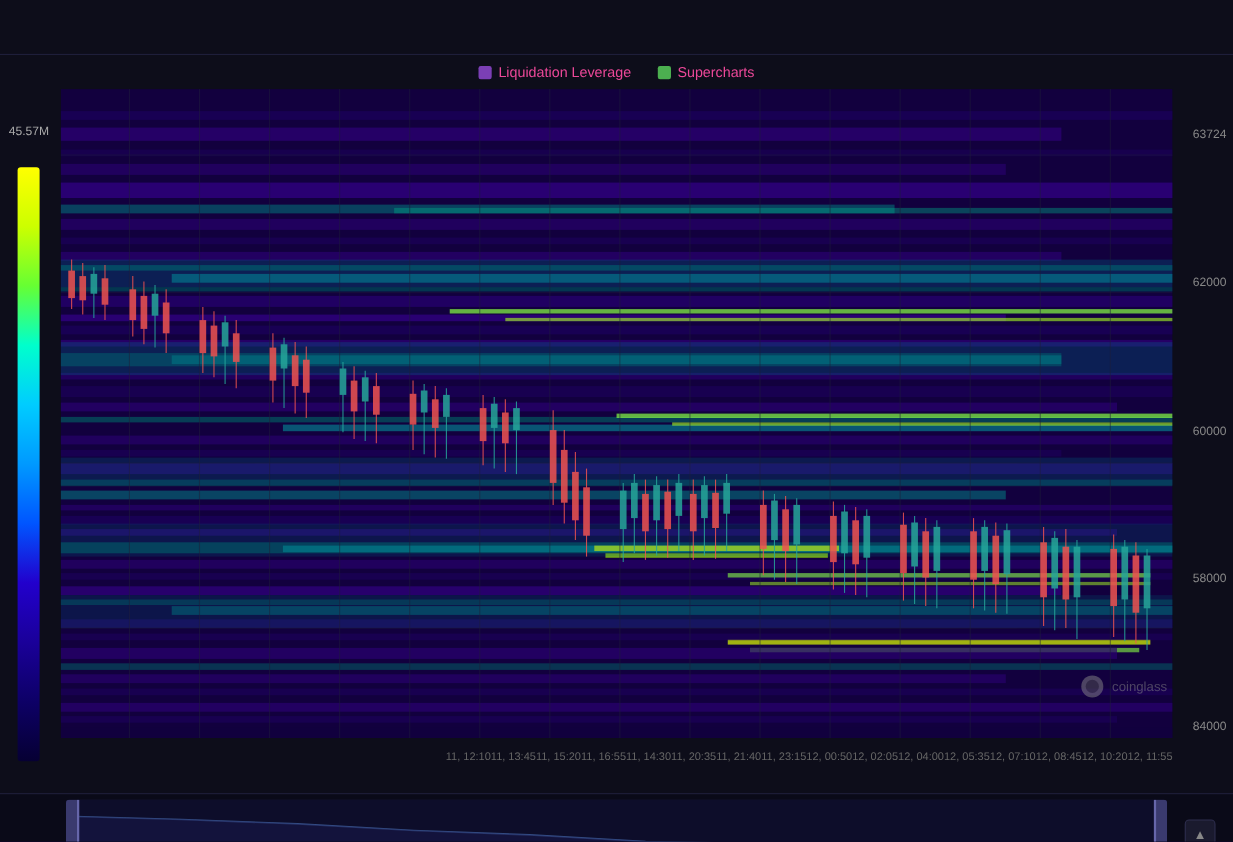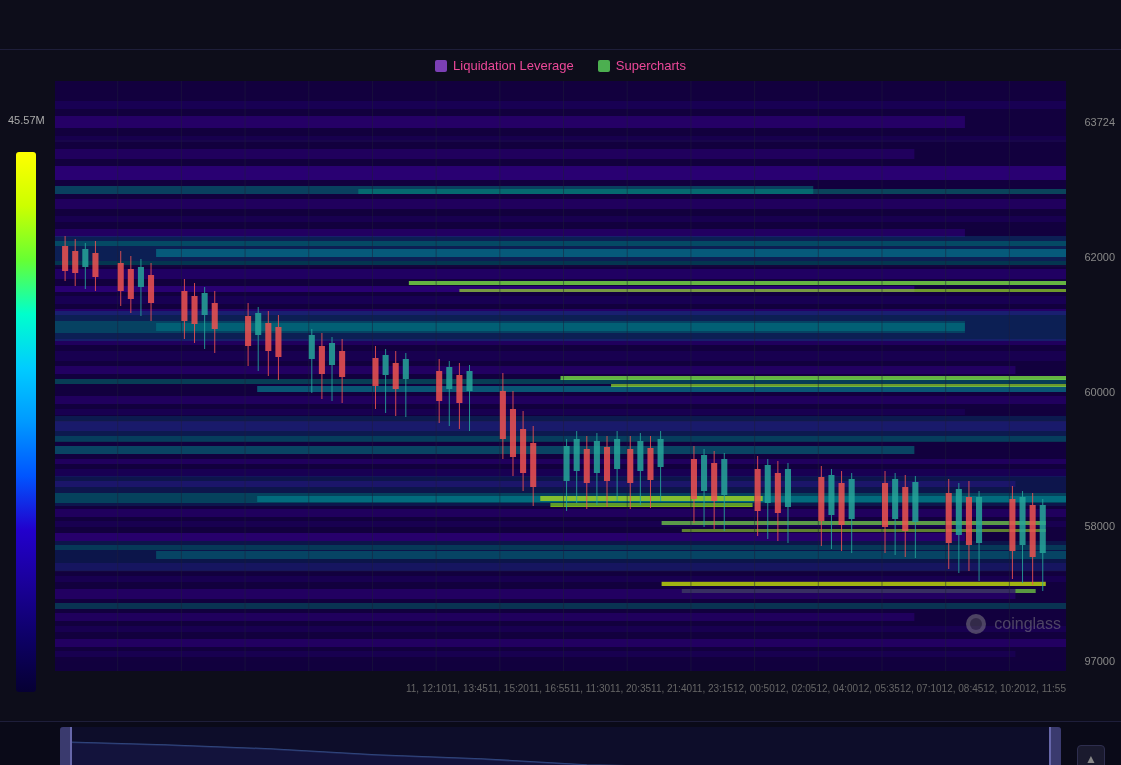--- a/index.html
+++ b/index.html
@@ -540,39 +540,39 @@
           <rect x="974" y="424" width="6" height="48" fill="#26a69a"></rect>
         </g>
       </svg>
 
       <div class="watermark">
         <div style="display:flex;align-items:center;gap:6px;">
           <svg width="24" height="24" viewBox="0 0 24 24">
             <circle cx="12" cy="12" r="10" fill="#888"></circle>
             <circle cx="12" cy="12" r="6" fill="#555"></circle>
           </svg>
-          <span style="color:#888;font-size:16px;">coinglass</span>
+          <span style="color:#888;font-size:12px;">coinglass</span>
         </div>
       </div>
 
       <div style="position:absolute; right:0; top:0; width:55px; height:590px; display:flex; flex-direction:column; justify-content:space-between; padding:4px 6px;">
         <span class="y-label">63724</span>
         <span class="y-label">62000</span>
         <span class="y-label">60000</span>
         <span class="y-label">58000</span>
-        <span class="y-label">97000</span>
+        <span class="y-label">84000</span>
       </div>
     </div>
 
     <div class="x-axis">
       <span class="x-label">11, 12:10</span>
       <span class="x-label">11, 13:45</span>
       <span class="x-label">11, 15:20</span>
       <span class="x-label">11, 16:55</span>
-      <span class="x-label">11, 11:30</span>
+      <span class="x-label">11, 14:30</span>
       <span class="x-label">11, 20:35</span>
       <span class="x-label">11, 21:40</span>
       <span class="x-label">11, 23:15</span>
       <span class="x-label">12, 00:50</span>
       <span class="x-label">12, 02:05</span>
       <span class="x-label">12, 04:00</span>
       <span class="x-label">12, 05:35</span>
       <span class="x-label">12, 07:10</span>
       <span class="x-label">12, 08:45</span>
       <span class="x-label">12, 10:20</span>

